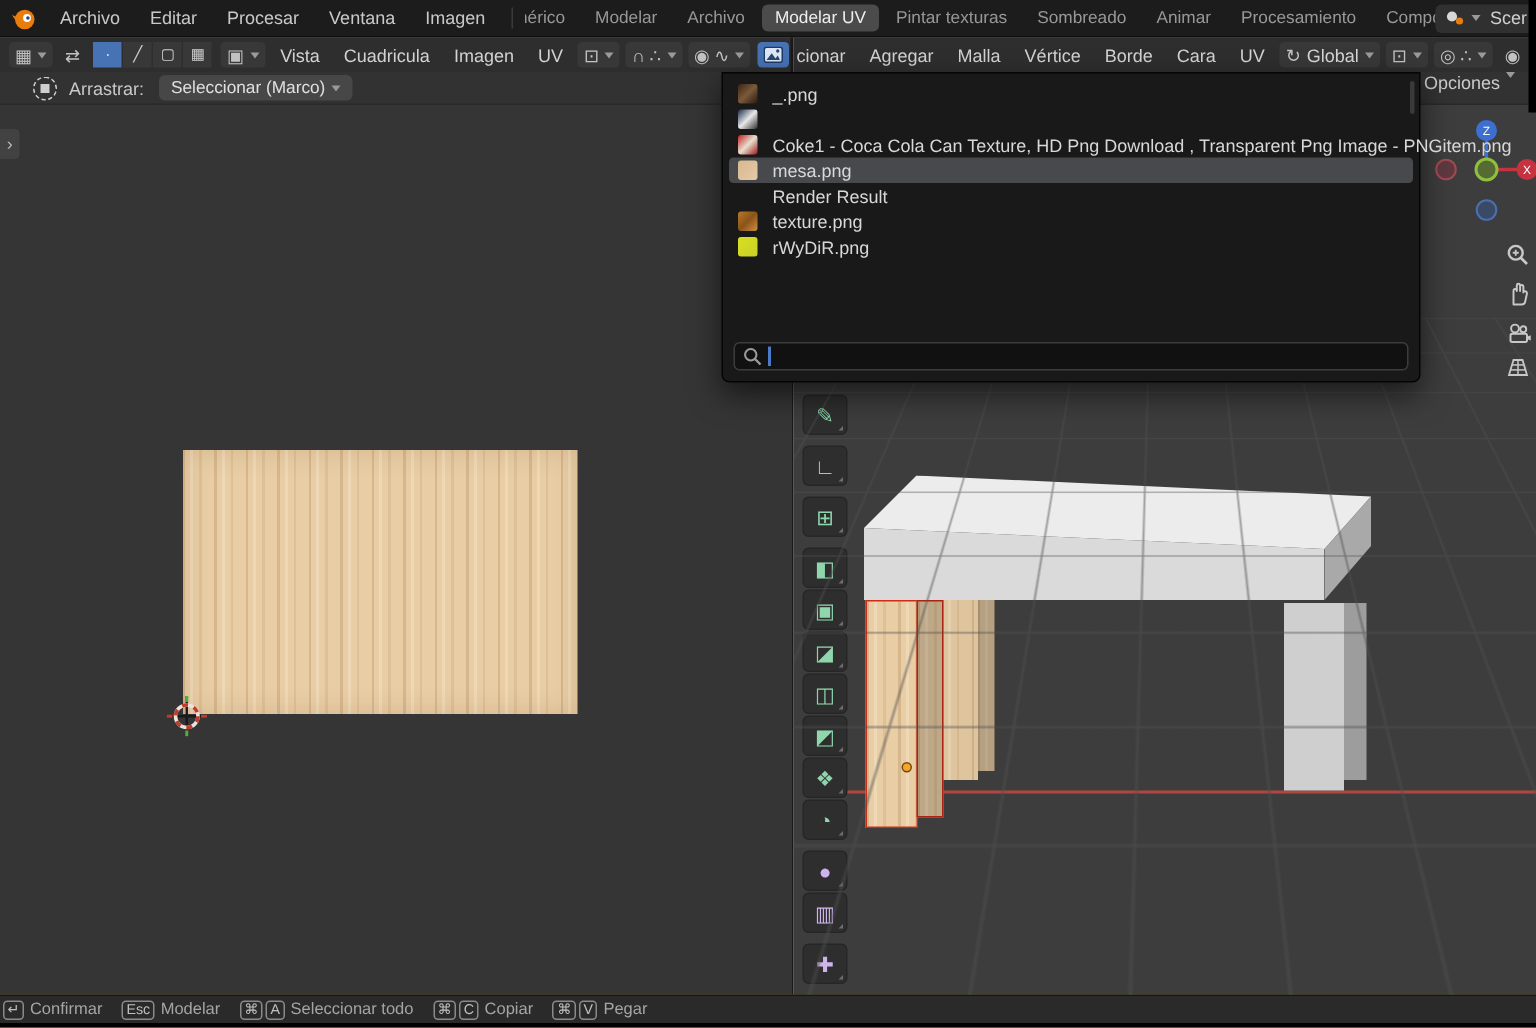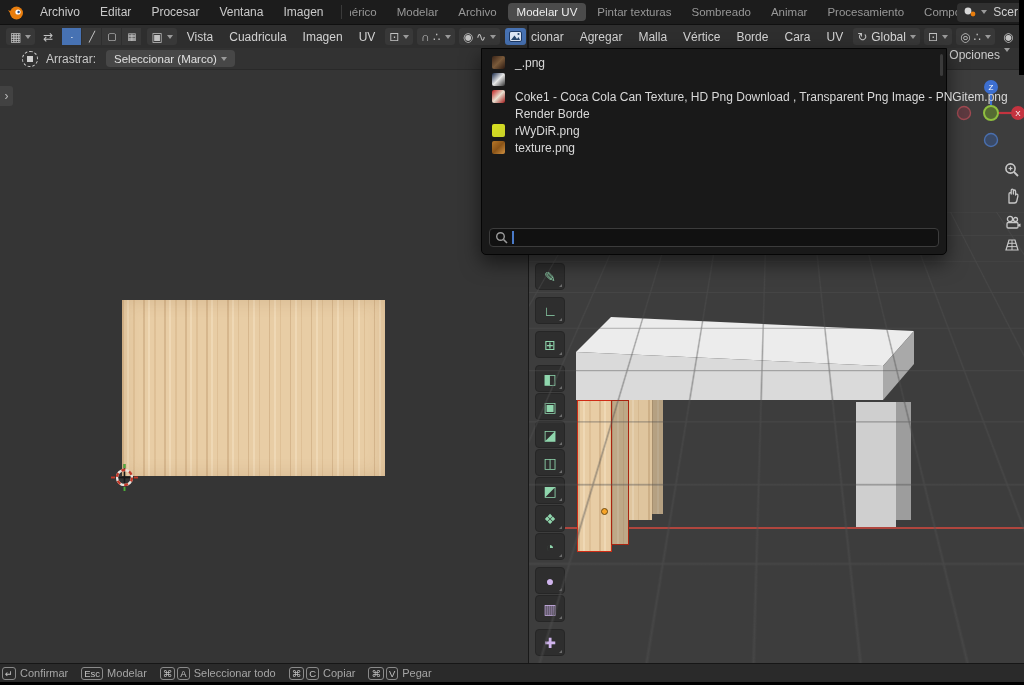--- a/index.html
+++ b/index.html
@@ -381,31 +381,35 @@
           <span class="dd-thumb" style="background: linear-gradient(135deg, rgb(58, 36, 24), rgb(122, 90, 58), rgb(42, 24, 16));"></span>
           <span class="dd-label">_.png</span>
         </div>
         <div class="dd-row">
           <span class="dd-thumb" style="background: linear-gradient(135deg, rgb(26, 42, 74), rgb(232, 232, 232), rgb(48, 48, 48));"></span>
         </div>
         <div class="dd-row">
           <span class="dd-thumb" style="background: linear-gradient(135deg, rgb(192, 32, 32), rgb(232, 224, 208), rgb(160, 24, 24));"></span>
           <span class="dd-label">Coke1 - Coca Cola Can Texture, HD Png Download , Transparent Png Image - PNGitem.png</span>
         </div>
+        <div class="dd-row hl">
+          <span class="dd-thumb" style="background: linear-gradient(135deg, rgb(216, 184, 144), rgb(229, 203, 166));"></span>
+          <span class="dd-label">mesa.png</span>
+        </div>
         <div class="dd-row">
           <span class="dd-thumb" style="visibility: hidden;"></span>
-          <span class="dd-label">Render Borde</span>
+          <span class="dd-label">Render Result</span>
+        </div>
+        <div class="dd-row">
+          <span class="dd-thumb" style="background: linear-gradient(135deg, rgb(184, 120, 40), rgb(138, 84, 24), rgb(208, 144, 64));"></span>
+          <span class="dd-label">texture.png</span>
         </div>
         <div class="dd-row">
           <span class="dd-thumb" style="background: linear-gradient(135deg, rgb(216, 224, 32), rgb(200, 208, 40));"></span>
           <span class="dd-label">rWyDiR.png</span>
-        </div>
-        <div class="dd-row">
-          <span class="dd-thumb" style="background: linear-gradient(135deg, rgb(184, 120, 40), rgb(138, 84, 24), rgb(208, 144, 64));"></span>
-          <span class="dd-label">texture.png</span>
         </div>
       </div>
     <div class="dd-scroll"></div>
     <div class="dd-search">
       <svg width="13" height="13" viewBox="0 0 13 13">
         <circle cx="5.5" cy="5.5" r="3.8" fill="none" stroke="#9a9a9a" stroke-width="1.4"></circle>
         <line x1="8.5" y1="8.5" x2="12" y2="12" stroke="#9a9a9a" stroke-width="1.6"></line>
       </svg>
       <span class="caret-bar"></span>
       <input type="text" value="" style="">

